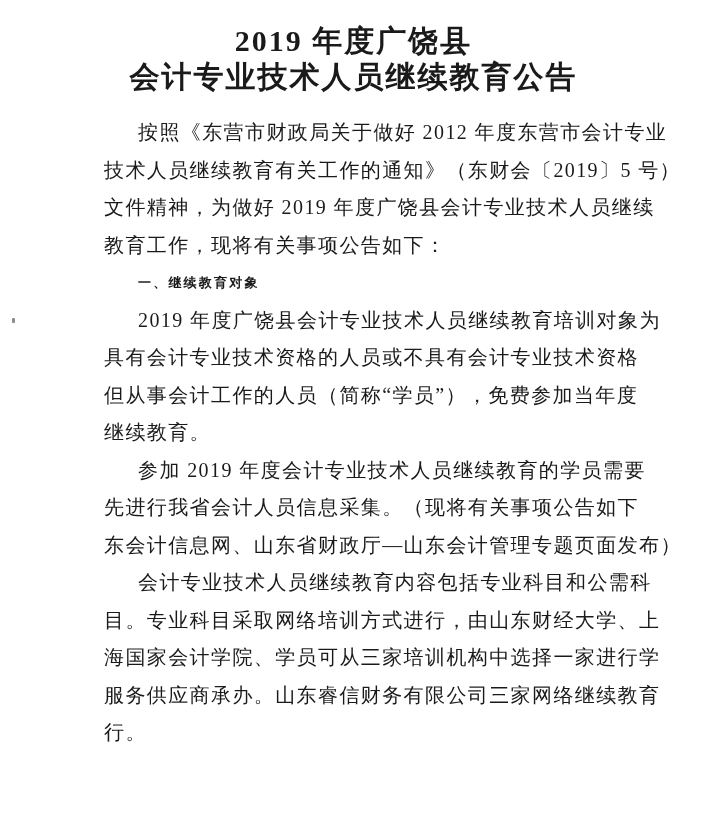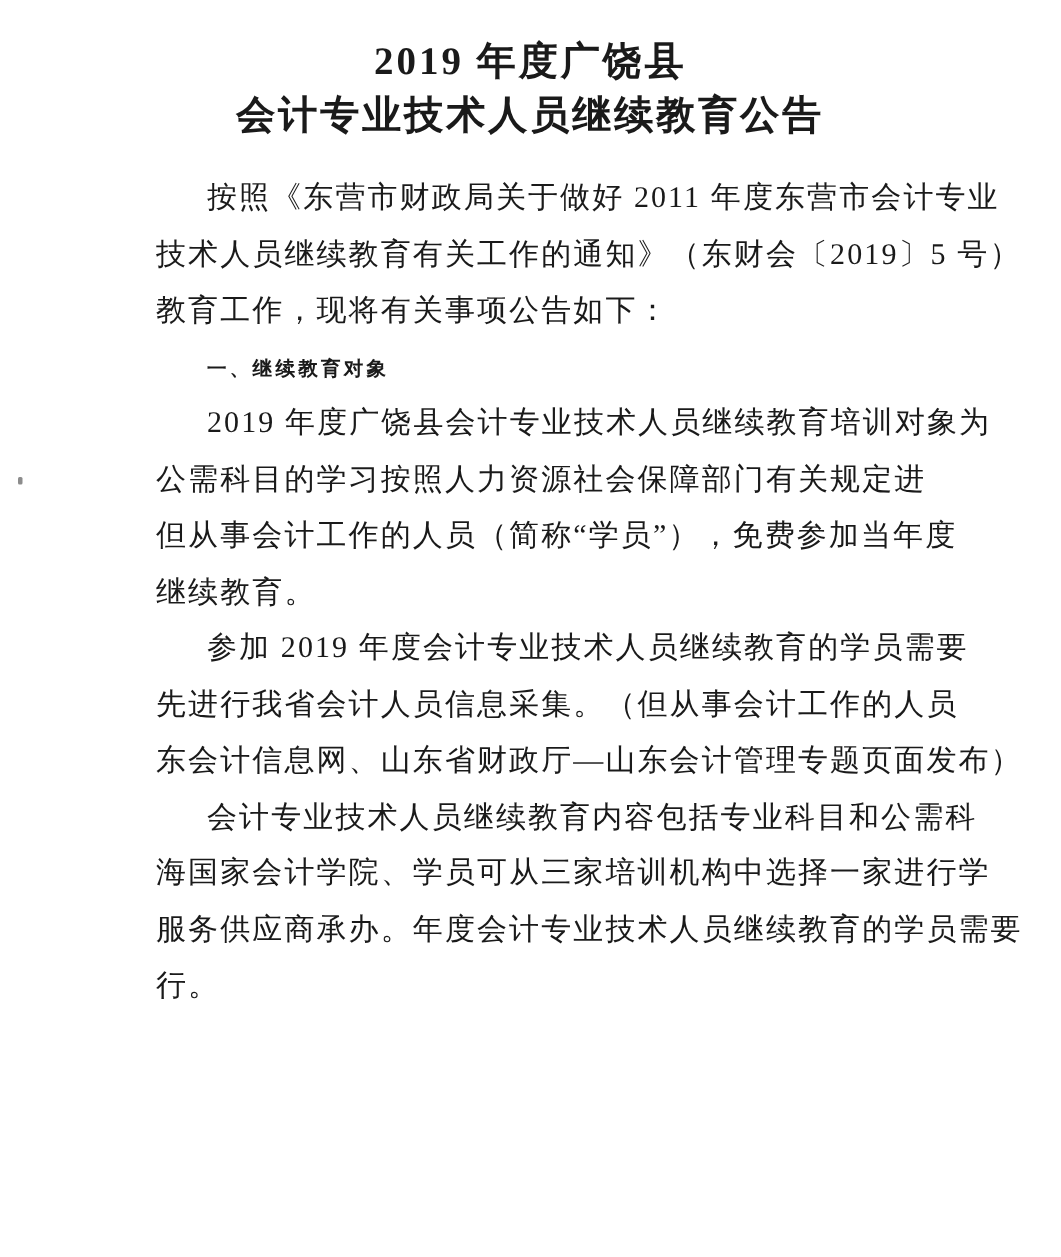--- a/index.html
+++ b/index.html
@@ -25,21 +25,21 @@
     font-family: "Liberation Serif", "DejaVu Serif", serif;
     -webkit-font-smoothing: antialiased;
   }
   .title-block {
     position: absolute;
     top: 23px;
     left: 0;
     right: 0;
     text-align: center;
     font-weight: 700;
-    font-size: 26px;
+    font-size: 30px;
     line-height: 36px;
     letter-spacing: 2px;
   }
   .body-text {
     position: absolute;
     top: 114px;
     left: 104px;
     width: 546px;
     font-size: 20px;
     line-height: 37.5px;
@@ -72,29 +72,31 @@
 
 <div class="page">
   <div class="speck"></div>
 
   <div class="title-block">
     <div class="title-line">2019 年度广饶县</div>
     <div class="title-line">会计专业技术人员继续教育公告</div>
   </div>
 
   <div class="body-text">
-      <div class="line indent">按照《东营市财政局关于做好 2011 年度东营市会计专业</div>
+      <div class="line indent">按照《东营市财政局关于做好 2012 年度东营市会计专业</div>
       <div class="line">技术人员继续教育有关工作的通知》（东财会〔2019〕5 号）</div>
+      <div class="line">文件精神，为做好 2019 年度广饶县会计专业技术人员继续</div>
       <div class="line">教育工作，现将有关事项公告如下：</div>
       <div class="line indent heading">一、继续教育对象</div>
       <div class="line indent">2019 年度广饶县会计专业技术人员继续教育培训对象为</div>
-      <div class="line">公需科目的学习按照人力资源社会保障部门有关规定进</div>
+      <div class="line">具有会计专业技术资格的人员或不具有会计专业技术资格</div>
       <div class="line">但从事会计工作的人员（简称“学员”），免费参加当年度</div>
       <div class="line">继续教育。</div>
       <div class="line indent">参加 2019 年度会计专业技术人员继续教育的学员需要</div>
-      <div class="line">先进行我省会计人员信息采集。（但从事会计工作的人员</div>
+      <div class="line">先进行我省会计人员信息采集。（现将有关事项公告如下</div>
       <div class="line">东会计信息网、山东省财政厅—山东会计管理专题页面发布）</div>
       <div class="line indent">会计专业技术人员继续教育内容包括专业科目和公需科</div>
+      <div class="line">目。专业科目采取网络培训方式进行，由山东财经大学、上</div>
       <div class="line">海国家会计学院、学员可从三家培训机构中选择一家进行学</div>
-      <div class="line">服务供应商承办。年度会计专业技术人员继续教育的学员需要</div>
+      <div class="line">服务供应商承办。山东睿信财务有限公司三家网络继续教育</div>
       <div class="line">行。</div>
     </div>
 </div>
 
 </body></html>

